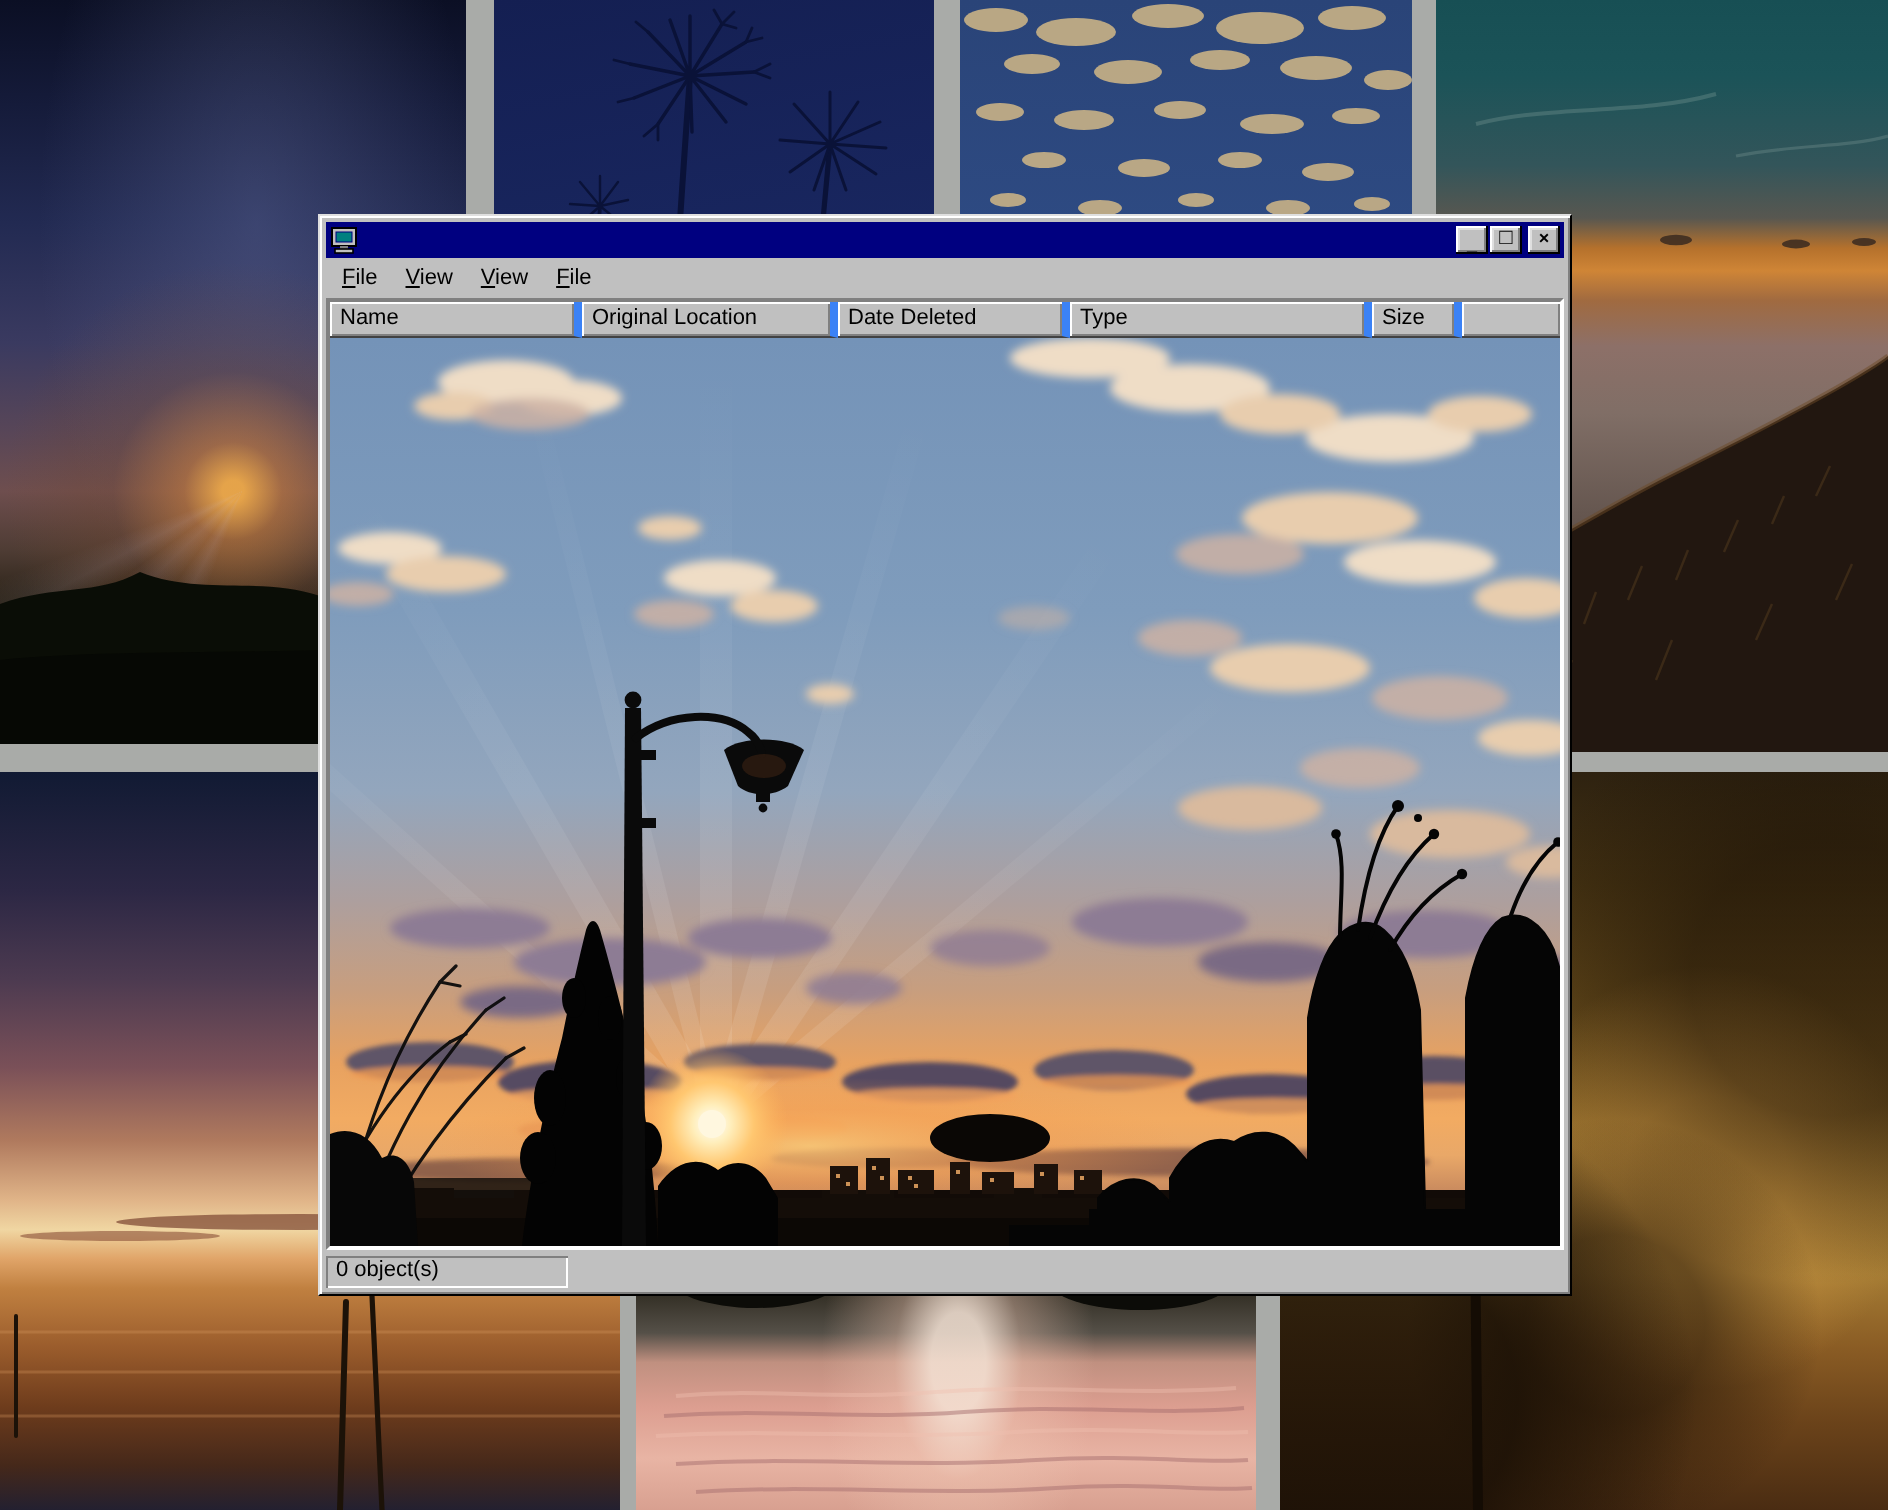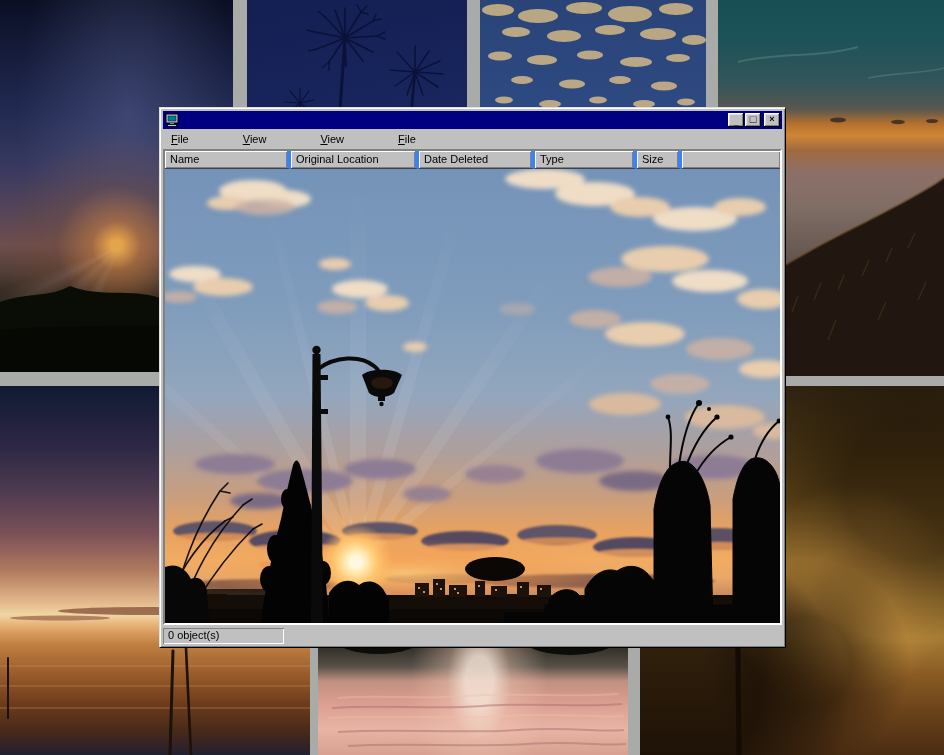--- a/index.html
+++ b/index.html
@@ -43,33 +43,33 @@
   #titlebar{height:18px;background:#000080;display:flex;align-items:center;padding:0 2px;flex:0 0 18px;}
   #title-icon{width:14px;height:14px;margin-right:3px;flex:0 0 14px;}
   #title-text{color:#fff;font-size:11px;font-weight:bold;flex:1 1 auto;white-space:nowrap;overflow:hidden;}
   .tbtn{width:16px;height:14px;margin-left:1px;background:#c0c0c0;color:#000;
         font-size:9px;font-weight:bold;line-height:12px;text-align:center;
         box-shadow:inset -1px -1px 0 #000, inset 1px 1px 0 #fff, inset -2px -2px 0 #808080, inset 2px 2px 0 #dfdfdf;
         user-select:none;}
   #btn-close{margin-left:3px;}
   #btn-min{line-height:19px;}
   #btn-max{font-size:11px;line-height:13px;}
-  #menubar{height:20px;display:flex;align-items:center;padding-left:1px;flex:0 0 20px;gap:40px;}
+  #menubar{height:20px;display:flex;align-items:center;padding-left:1px;flex:0 0 20px;}
   .mi{display:inline-block;font-size:11px;color:#000;padding:2px 7px;}
   .mi::first-letter{text-decoration:underline;}
   #clientframe{flex:1 1 auto;border-top:2px groove #9a9a9a;
       box-shadow:inset 1px 1px 0 #808080, inset -1px -1px 0 #fff;
       border:2px solid;border-color:#808080 #fff #fff #808080;
       display:flex;flex-direction:column;min-height:0;background:#000;}
   #headers{height:18px;flex:0 0 18px;display:flex;background:#c0c0c0;}
   .col{box-sizing:border-box;font-size:11px;color:#000;padding:2px 4px 0 5px;
        background:#c0c0c0;border-bottom:1px solid #424242;border-right:4px solid #3b82f6;
        box-shadow:inset 1px 1px 0 #fff, inset -1px -1px 0 #808080;
        white-space:nowrap;overflow:hidden;}
-  .c0{width:126px;} .c1{width:128px;} .c2{width:116px;} .c3{width:102px;}
+  .c0{width:126px;} .c1{width:128px;} .c2{width:116px;} .c3{width:151px;}
   .c4{width:45px;text-align:left;} .c5{flex:1 1 auto;border-right:none;}
   #listview{flex:1 1 auto;min-height:0;position:relative;}
   #listview svg{display:block;width:100%;height:100%;}
   #statusrow{height:16px;flex:0 0 16px;margin-top:3px;display:flex;gap:18px;}
   .spanel{box-sizing:border-box;font-size:11px;color:#000;padding:1px 5px 0 5px;
           box-shadow:inset 1px 1px 0 #808080, inset -1px -1px 0 #fff;white-space:nowrap;}
   #spanel1{flex:0 0 121px;}
   #spanel2{flex:1 1 auto;position:relative;}
   #grip{position:absolute;right:1px;bottom:1px;width:13px;height:13px;
         background:repeating-linear-gradient(135deg, transparent 0 3px, #fff 3px 4px, #808080 4px 6px);}

